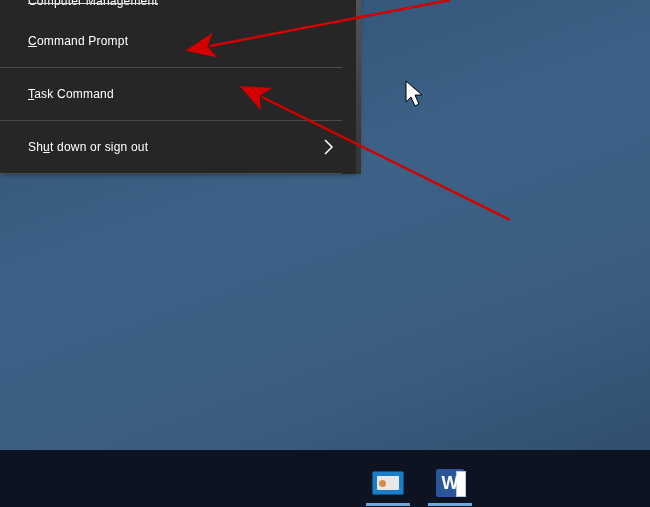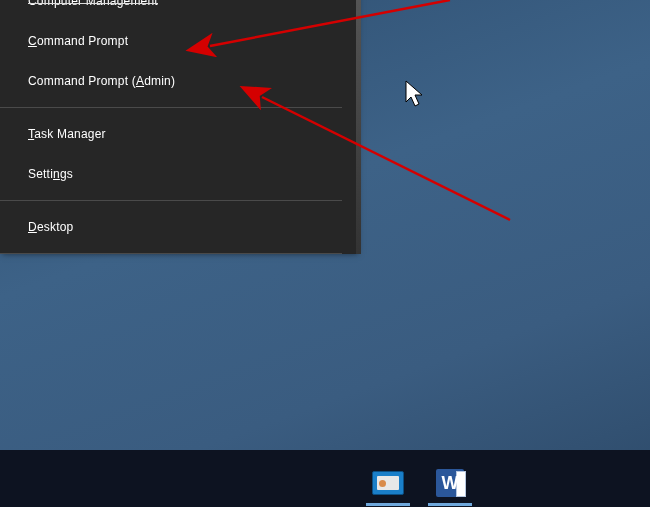--- a/index.html
+++ b/index.html
@@ -200,43 +200,42 @@
       <span class="txt">
         <span>Computer Management</span>
         <span class="strike"></span>
       </span>
     </div>
 
     <div class="item">
       <span></span><span class="mn">C</span><span>ommand Prompt</span>
     </div>
 
+
+    <div class="sep"></div>
+
     <div class="item">
-      <span>Command Prompt (</span><span class="mn">A</span><span>dmin)</span>
-    </div>
+      <span></span><span class="mn">T</span><span>ask Command</span>
+    </div>
+
+
+
+
 
     <div class="sep"></div>
 
     <div class="item">
-      <span></span><span class="mn">T</span><span>ask Manager</span>
-    </div>
-
-    <div class="item">
-      <span>Setti</span><span class="mn">n</span><span>gs</span>
-    </div>
-
-
-
-
-    <div class="sep"></div>
-
-
-    <div class="item">
-      <span></span><span class="mn">D</span><span>esktop</span>
-    </div>
+      <span>Sh</span><span class="mn">u</span><span>t down or sign out</span>
+      <span class="chev">
+        <svg width="11" height="18" viewBox="0 0 11 18">
+            <path d="M2 2 L9 9 L2 16" stroke="#fff" stroke-width="1.5" fill="none"></path>
+          </svg>
+      </span>
+    </div>
+
 
     <div class="sep" style="margin-bottom:0"></div>
   </div>
 
   <svg class="arrows">
     <defs>
       <marker id="ah" markerWidth="12" markerHeight="10" refX="2" refY="5" orient="auto">
         <path d="M0,0 L12,5 L0,10 L3,5 Z" fill="#d40000"></path>
       </marker>
     </defs>

